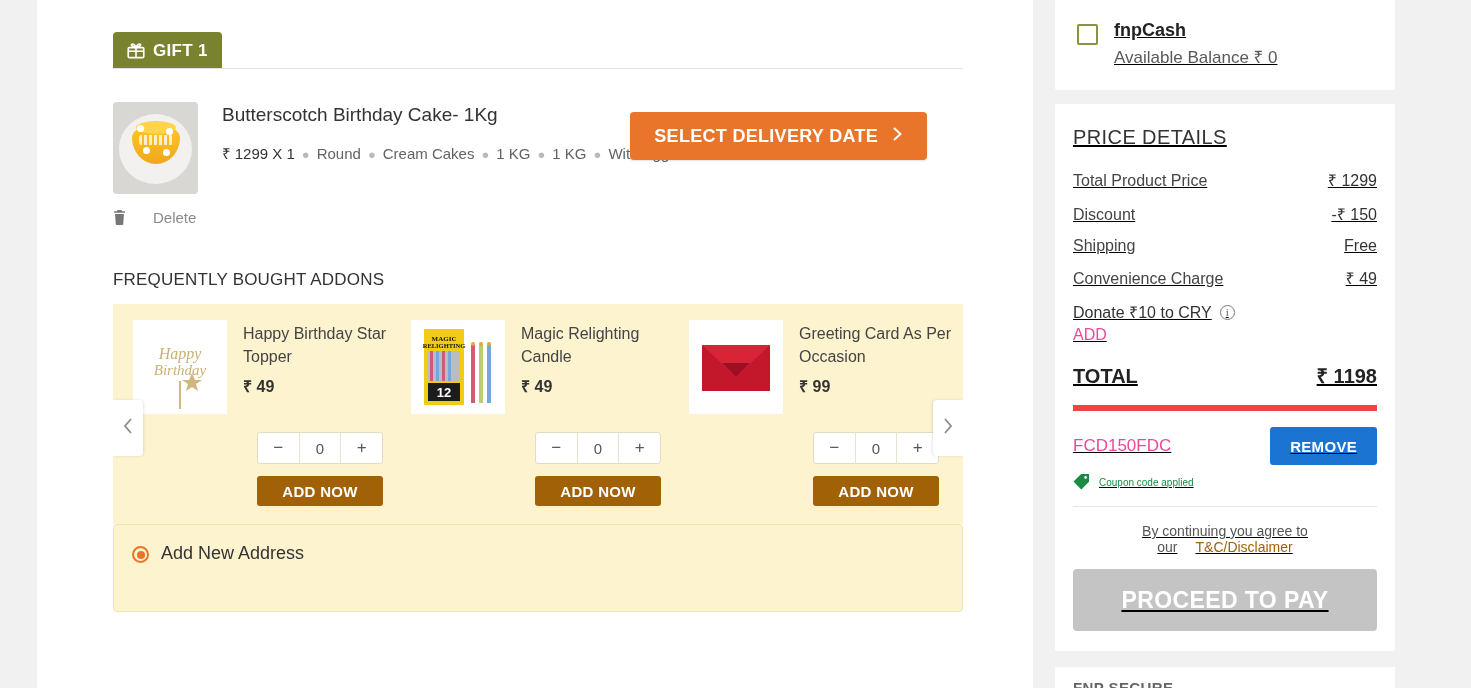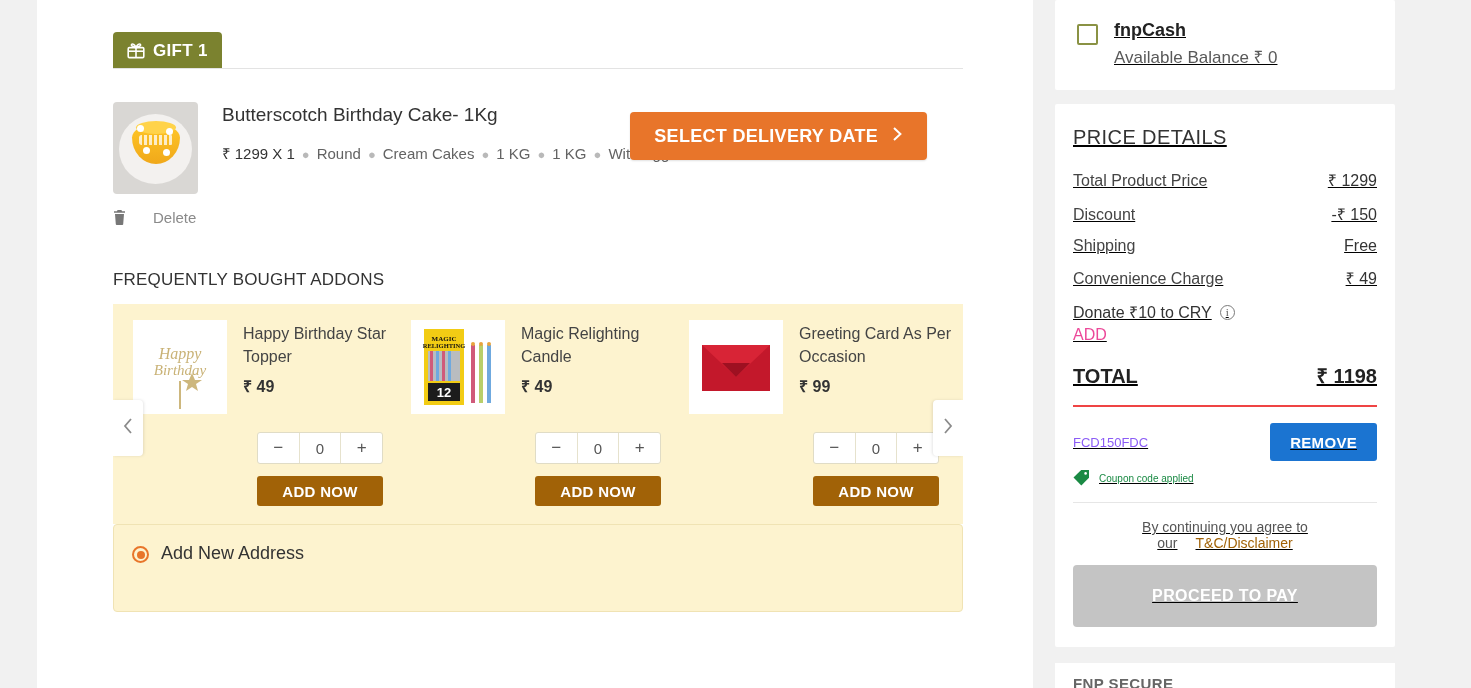--- a/index.html
+++ b/index.html
@@ -158,36 +158,36 @@
   .donate-row { display: flex; align-items: center; gap: 8px; font-size: 16px; color: #333; padding: 6px 0 0 0; }
   .info-i {
     width: 15px; height: 15px; border: 1.3px solid #7a7a7a; border-radius: 50%;
     font-size: 11px; color: #555; display: flex; align-items: center; justify-content: center;
     font-family: "Liberation Serif", serif; cursor: pointer;
   }
   .add-link { color: #ec4899; font-size: 16px; padding: 3px 0 4px 0; cursor: pointer; }
   .total-row {
     display: flex; justify-content: space-between; align-items: baseline;
     font-size: 20px; font-weight: bold; color: #222; padding: 14px 0 16px 0;
-    border-bottom: 2px solid #ef4444;
+    border-bottom: 6px solid #ef4444;
   }
   .coupon-row { display: flex; justify-content: space-between; align-items: center; padding: 16px 0 0 0; }
-  .coupon-code { font-size: 13px; color: #8b5cf6; }
+  .coupon-code { font-size: 17px; color: #ec4899; }
   .remove-btn {
     background: #1b74d1; color: #fff; border: none; border-radius: 3px;
     height: 38px; padding: 0 20px; font-size: 15px; font-weight: bold;
     letter-spacing: .3px; cursor: pointer;
   }
   .coupon-applied { display: flex; align-items: center; gap: 9px; padding: 8px 0 14px 0; border-bottom: 1px solid #e6e6e6; }
   .coupon-applied span { color: #1a8a44; font-size: 10px; }
   .tnc { text-align: center; font-size: 14px; color: #555; padding: 16px 0 14px 0; }
   .tnc a { color: #a16207; text-decoration: none; margin-left: 18px; cursor: pointer; }
   .pay-btn {
     display: block; width: 100%; height: 62px; background: #c4c4c4; color: #fff;
-    border: none; border-radius: 4px; font-size: 16px; font-weight: bold;
+    border: none; border-radius: 4px; font-size: 23px; font-weight: bold;
     letter-spacing: .4px; cursor: pointer;
   }
   .secure-strip { margin-top: 16px; background: #fff; height: 30px; padding: 12px 18px 0 18px; overflow: hidden; }
   .secure-strip span { font-size: 15px; color: #666; letter-spacing: .4px; font-weight: bold; }
 </style>
 </head>
 <body>
 
 <div class="page">
 

